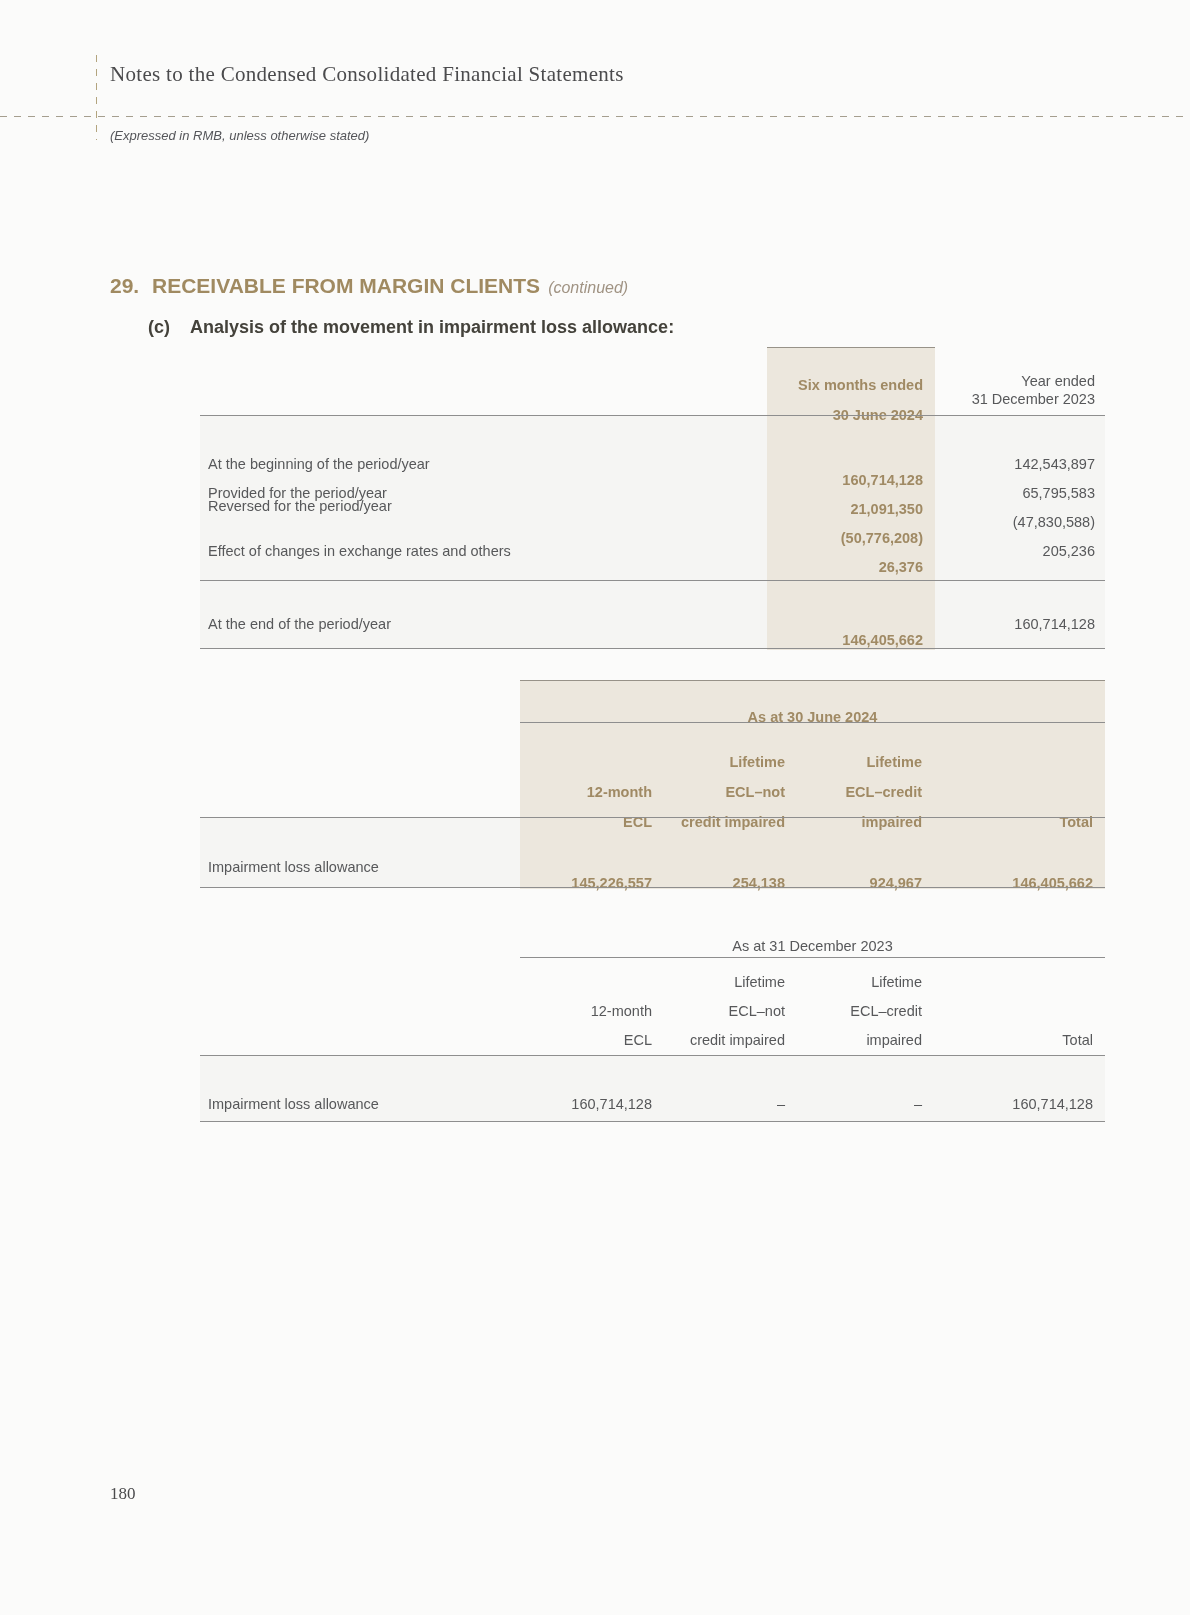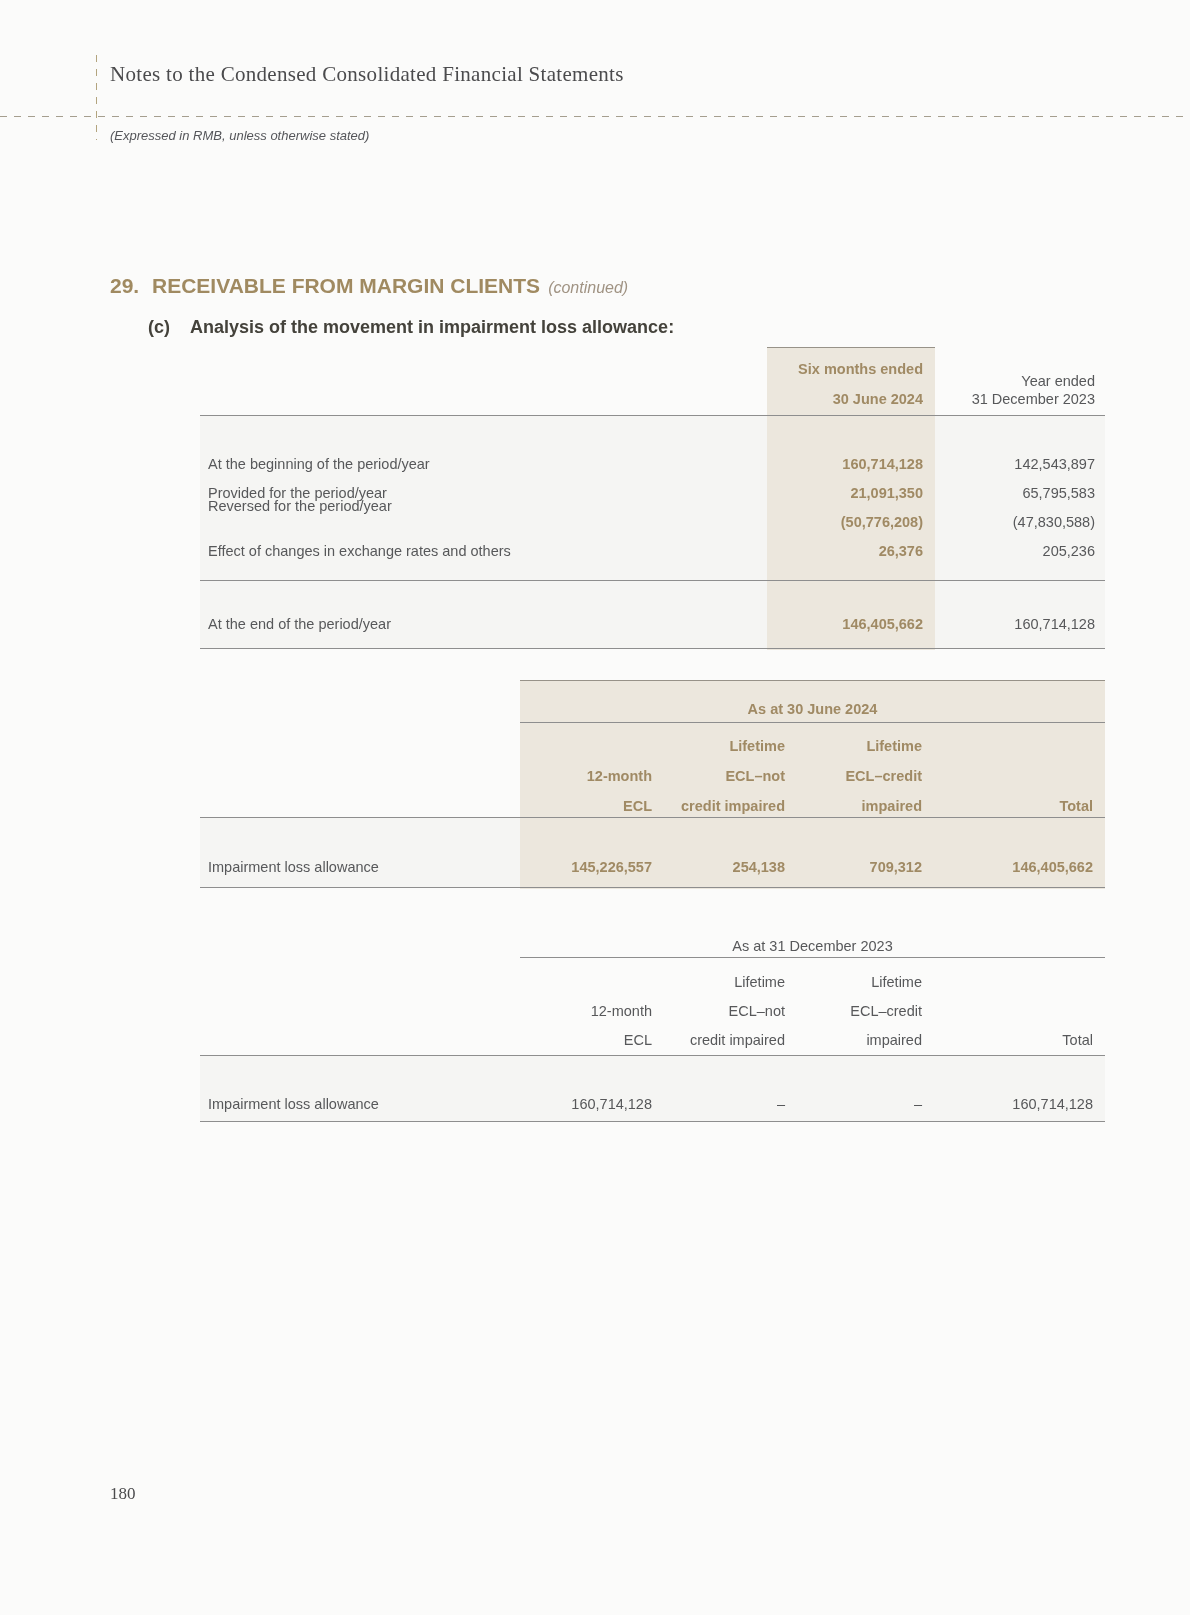--- a/index.html
+++ b/index.html
@@ -27,21 +27,21 @@
   .section-head .num{display:inline-block;width:42px;}
   .section-head .cont{font-weight:400;font-style:italic;font-size:16px;color:#a09383;margin-left:8px;}
 
   .sub-head{position:absolute;left:148px;top:317px;font-size:18px;font-weight:700;color:#44423b;}
   .sub-head .c-label{display:inline-block;width:42px;}
 
   .tbl{position:absolute;left:200px;width:905px;font-size:14.5px;}
   .rule{position:absolute;left:0;width:905px;height:1px;background:#8e8e8e;}
   .rule.part{left:320px;width:585px;}
   .band{position:absolute;left:0;width:905px;background:#f5f5f3;}
-  .brown{color:#a08a64;font-weight:700;}
+  .brown{color:#a08a64;font-weight:700;margin-top:16px;}
   .cell{position:absolute;height:29px;line-height:29px;white-space:nowrap;}
   .r{text-align:right;}
 
   
   .t1{top:347px;height:302px;}
   .t1 .tan{position:absolute;left:567px;top:0;width:168px;height:302px;
     background:#ece7dd;border-top:1px solid #979288;}
   .t1 .colA{left:567px;width:156px;} 
   .t1 .colB{left:735px;width:160px;} 
   .t1 .lbl{left:8px;width:550px;}
@@ -49,21 +49,21 @@
   
   .c1{left:320px;width:132px;}
   .c2{left:452px;width:133px;}
   .c3{left:585px;width:137px;}
   .c4{left:722px;width:171px;} 
   .lbl2{left:8px;width:300px;}
 
   .t2{top:680px;height:208px;}
   .t2 .tan{position:absolute;left:320px;top:0;width:585px;height:208px;
     background:#ece7dd;border-top:1px solid #979288;}
-  .t2 .title{position:absolute;left:320px;top:16px;width:585px;height:26px;
+  .t2 .title{position:absolute;left:320px;top:8px;width:585px;height:26px;
     line-height:26px;text-align:center;}
 
   .t3{top:930px;height:192px;}
   .t3 .title{position:absolute;left:320px;top:3px;width:585px;height:26px;
     line-height:26px;text-align:center;}
 
   .page-num{position:absolute;left:110px;top:1484px;
     font-family:"Liberation Serif", serif;font-size:17px;color:#4b4b4d;}
 </style>
 </head>
@@ -138,21 +138,21 @@
     <div class="cell r brown c1" style="top:112px;">ECL</div>
     <div class="cell r brown c2" style="top:112px;">credit impaired</div>
     <div class="cell r brown c3" style="top:112px;">impaired</div>
     <div class="cell r brown c4" style="top:112px;">Total</div>
 
     <div class="rule" style="top:137px;"></div>
 
     <div class="cell lbl2" style="top:173px;">Impairment loss allowance</div>
     <div class="cell r brown c1" style="top:173px;">145,226,557</div>
     <div class="cell r brown c2" style="top:173px;">254,138</div>
-    <div class="cell r brown c3" style="top:173px;">709,312</div>
+    <div class="cell r brown c3" style="top:173px;">924,967</div>
     <div class="cell r brown c4" style="top:173px;">146,405,662</div>
 
     <div class="rule" style="top:207px;"></div>
   </div>
 
   <div class="tbl t3">
     <div class="band" style="top:125px;height:67px;"></div>
 
     <div class="title">As at 31 December 2023</div>
     <div class="rule part" style="top:27px;"></div>

